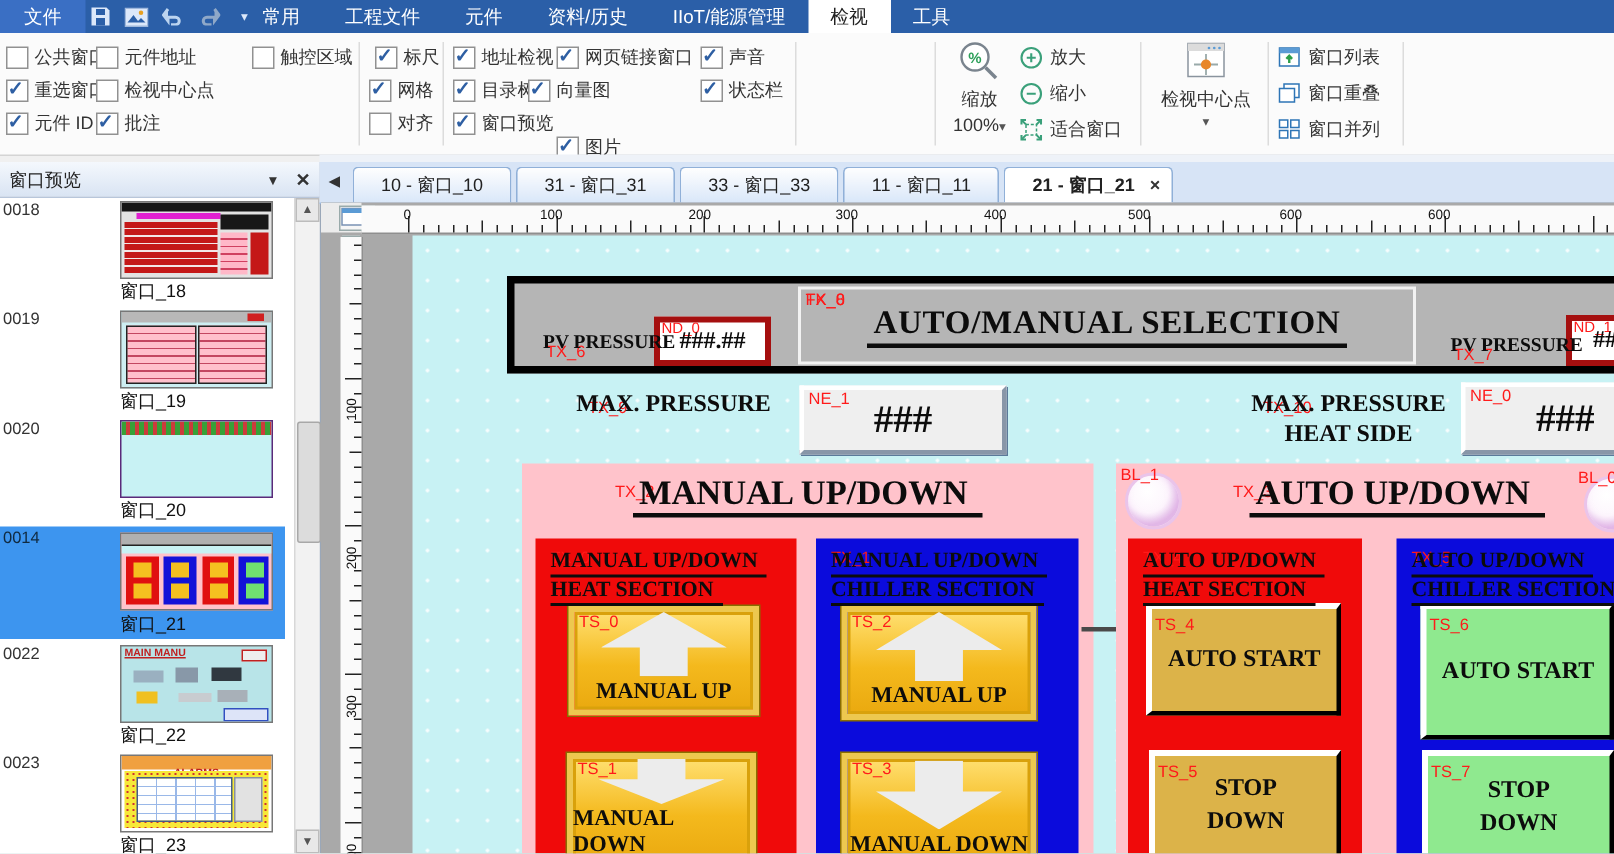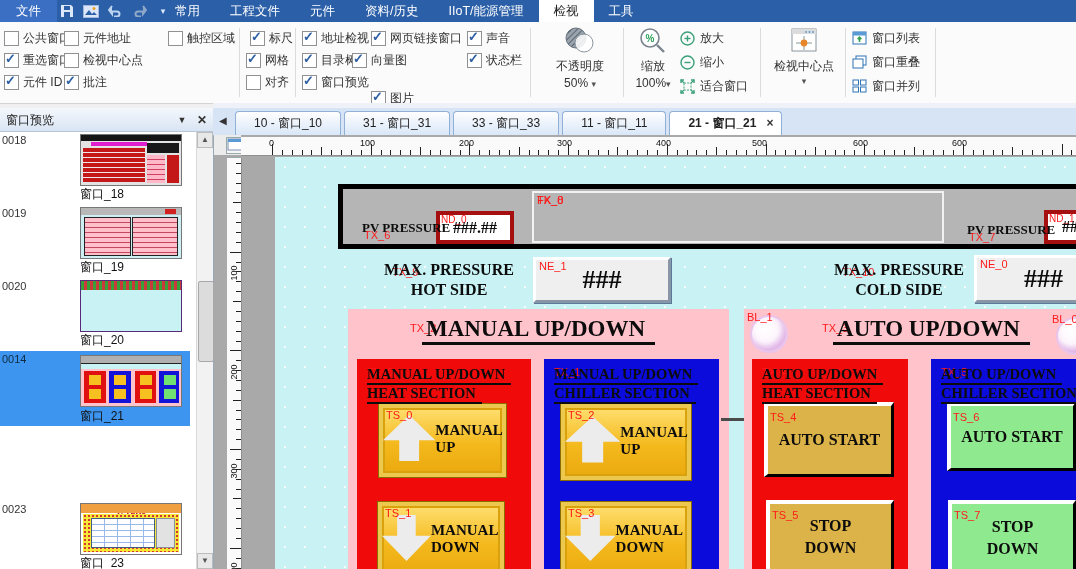--- a/index.html
+++ b/index.html
@@ -148,41 +148,41 @@
   .pred{background:#f00a0a;}
   .pblue{background:#0b0bdc;}
   .p-mh{left:9px;width:174px;}
   .p-mc{left:196px;width:175px;}
   .p-ah{left:8px;width:156px;}
   .p-ac{left:187px;width:173px;}
   .ptitle{position:absolute;left:10px;top:7px;font-size:14.5px;line-height:17px;}
   .ptitle .ln{position:relative;z-index:2;display:inline-block;border-bottom:2px solid #0c0c0c;padding-right:6px;}
   .goldbtn{position:absolute;background:linear-gradient(180deg,#ffdf70,#f4b91d 55%,#eaa90f);
       border:4px solid #edc84f;box-shadow:inset 0 0 0 2px #d9a10b,0 0 0 1px #8a6d00;box-sizing:border-box;
-      display:flex;flex-direction:row;align-items:center;justify-content:flex-end;padding-bottom:3px;}
+      display:flex;flex-direction:column;align-items:center;justify-content:flex-end;padding-bottom:3px;}
   .goldbtn .redlab{left:3px;top:1px;}
   .arr{width:84px;height:46px;background:#ececec;filter:drop-shadow(3px 3px 2px rgba(90,60,0,.45));
       clip-path:polygon(50% 0,100% 55%,69% 55%,69% 100%,31% 100%,0 55%,31% 55%);margin-bottom:2px;}
   .arr{clip-path:polygon(50% 0,100% 55%,69% 55%,69% 100%,31% 100%,31% 55%,0 55%);}
   .arr.dn{transform:rotate(180deg);}
   .goldbtn .bl{font-size:15px;position:relative;z-index:2;}
   .flatbtn{position:absolute;box-sizing:border-box;border-top:4px solid #fff;border-left:4px solid #fff;
       border-right:3px solid #000;border-bottom:3px solid #000;display:flex;align-items:center;justify-content:center;
       text-align:center;font-size:16px;line-height:22px;}
   .fgold{background:#dcb349;}
   .fgreen{background:#8fe98f;}
   .flatbtn .redlab{left:2px;top:0;}
   .flatbtn .bl{position:relative;z-index:2;}
   .ts0{left:22px;top:45px;width:127px;height:73px;}
   .ts1{left:21px;top:143px;width:126px;height:77px;}
   .ts2{left:17px;top:45px;width:130px;height:76px;}
   .ts3{left:17px;top:143px;width:130px;height:77px;}
   .ts4{left:12px;top:43px;width:130px;height:75px;}
   .ts5{left:14px;top:141px;width:128px;height:73px;}
-  .ts6{left:16px;top:43px;width:129px;height:69px;}
+  .ts6{left:16px;top:43px;width:129px;height:91px;}
   .ts7{left:17px;top:141px;width:128px;height:74px;}
   .lamp{position:absolute;width:34px;height:34px;border-radius:50%;border:2px solid #eac4ea;
       background:radial-gradient(circle at 38% 32%,#ffffff 0%,#fdf6fd 45%,#efd8f2 70%,#ffffff 100%);
       box-shadow:inset -3px -4px 6px rgba(200,120,210,.4);}
   .bl1{left:6px;top:6px;}
   .bl0{left:312px;top:8px;}
   .lamp-lab{z-index:3;}
   .gapline{position:absolute;left:446px;top:261px;width:32px;height:3px;background:#4a4a4a;}
   svg{display:block;}
 </style>
@@ -301,36 +301,20 @@
   <label class="rb-item" style="left:467px;top:8px">
       <span class="cb on"></span>
       <span>声音</span>
     </label>
   <label class="rb-item" style="left:467px;top:30px">
       <span class="cb on"></span>
       <span>状态栏</span>
     </label>
   <div class="rb-sep" style="left:530px"></div>
 
-  <div class="bigbtn" style="left:545px;width:70px">
-    <span>
-      <svg width="34" height="30" viewBox="0 0 34 30">
-        <defs>
-            <pattern id="ht" width="4" height="4" patternUnits="userSpaceOnUse" patternTransform="rotate(45)">
-              <rect width="4" height="4" fill="#9aa4ae"></rect>
-              <line x1="0" y1="0" x2="0" y2="4" stroke="#4a545e" stroke-width="1.6"></line>
-            </pattern>
-          </defs>
-        <circle cx="13" cy="12" r="10" fill="url(#ht)" stroke="#6a747e"></circle>
-        <circle cx="21" cy="17" r="9" fill="rgba(255,255,255,.85)" stroke="#8a949e"></circle>
-      </svg>
-      </span>
-    <span class="lb">不透明度</span>
-    <span class="val"><span>50%</span> <span class="dd">▾</span></span>
-  </div>
   <div class="rb-sep" style="left:623px"></div>
   <div class="bigbtn" style="left:628px;width:50px">
     <span>
       <svg width="30" height="30" viewBox="0 0 30 30">
           <circle cx="12" cy="12" r="9" fill="#fff" stroke="#7a848e" stroke-width="1.6"></circle>
           <line x1="19" y1="19" x2="26" y2="26" stroke="#7a848e" stroke-width="2.4"></line>
           <text x="12" y="16" font-size="10" font-weight="bold" fill="#2da05a" text-anchor="middle" font-family="Liberation Sans,sans-serif">%</text>
         </svg>
       </span>
     <span class="lb">缩放</span>
@@ -473,20 +457,35 @@
         <div class="p3">
             <div class="s r1"></div>
             <div class="s r2"></div>
           </div>
         <div class="p4">
             <div class="s g r1"></div>
             <div class="s g r2"></div>
           </div>
       </div>
       <span class="sb-nm" style="top:57px">窗口_21</span>
+    </div>
+    <div class="sb-row" style="top:296px">
+      <span class="sb-num">0022</span>
+      <div class="th t22">
+        <div class="tt">MAIN MANU</div>
+        <div class="e"></div>
+          <div class="b1"></div>
+          <div class="b2"></div>
+          <div class="b3"></div>
+          <div class="b4"></div>
+          <div class="b5"></div>
+          <div class="b6"></div>
+          <div class="k"></div>
+      </div>
+      <span class="sb-nm">窗口_22</span>
     </div>
     <div class="sb-row" style="top:369px">
       <span class="sb-num">0023</span>
       <div class="th t23">
         <div class="a"><span>ALARMS</span></div>
         <div class="b"></div>
           <div class="c"></div>
           <div class="d"></div>
       </div>
       <span class="sb-nm">窗口_23</span>
@@ -668,44 +667,44 @@
         <span class="redlab" style="left:2px;top:9px">TX_6</span>
         <span class="pv-t">PV PRESSURE</span>
       </div>
       <div class="ndbox nd0 serif">
         <span class="redlab">ND_0</span>
         <span class="v">###.##</span>
       </div>
       <div class="fk0">
         <span class="redlab">FK_0</span>
         <span class="redlab fk-tx">TX_8</span>
+        <span class="fk-title">AUTO/MANUAL SELECTION</span>
       </div>
       <div class="pvr">
         <span class="redlab" style="left:2px;top:9px">TX_7</span>
         <span class="pv-t">PV PRESSURE</span>
       </div>
       <div class="ndbox nd1 serif">
         <span class="redlab">ND_1</span>
         <span class="v">###.##</span>
       </div>
     </div>
 
     <div class="maxblk mh serif">
       <span class="redlab" style="left:18px;top:2px">TX_9</span>
       <div class="t">MAX. PRESSURE</div>
-      <div class="t">HOT SIDE</div>
     </div>
     <div class="nebox ne1 serif">
       <span class="redlab">NE_1</span>
       <span class="v">###</span>
     </div>
     <div class="maxblk mc serif">
       <span class="redlab" style="left:18px;top:2px">TX_10</span>
       <div class="t">MAX. PRESSURE</div>
-      <div class="t">COLD SIDE</div>
+      <div class="t">HEAT SIDE</div>
     </div>
     <div class="nebox ne0 serif">
       <span class="redlab">NE_0</span>
       <span class="v">###</span>
     </div>
 
     <div class="sec sec-m">
       <div class="stitle serif">
         <span class="redlab" style="left:62px;top:6px">TX_2</span>
         <span class="t">MANUAL UP/DOWN</span>

